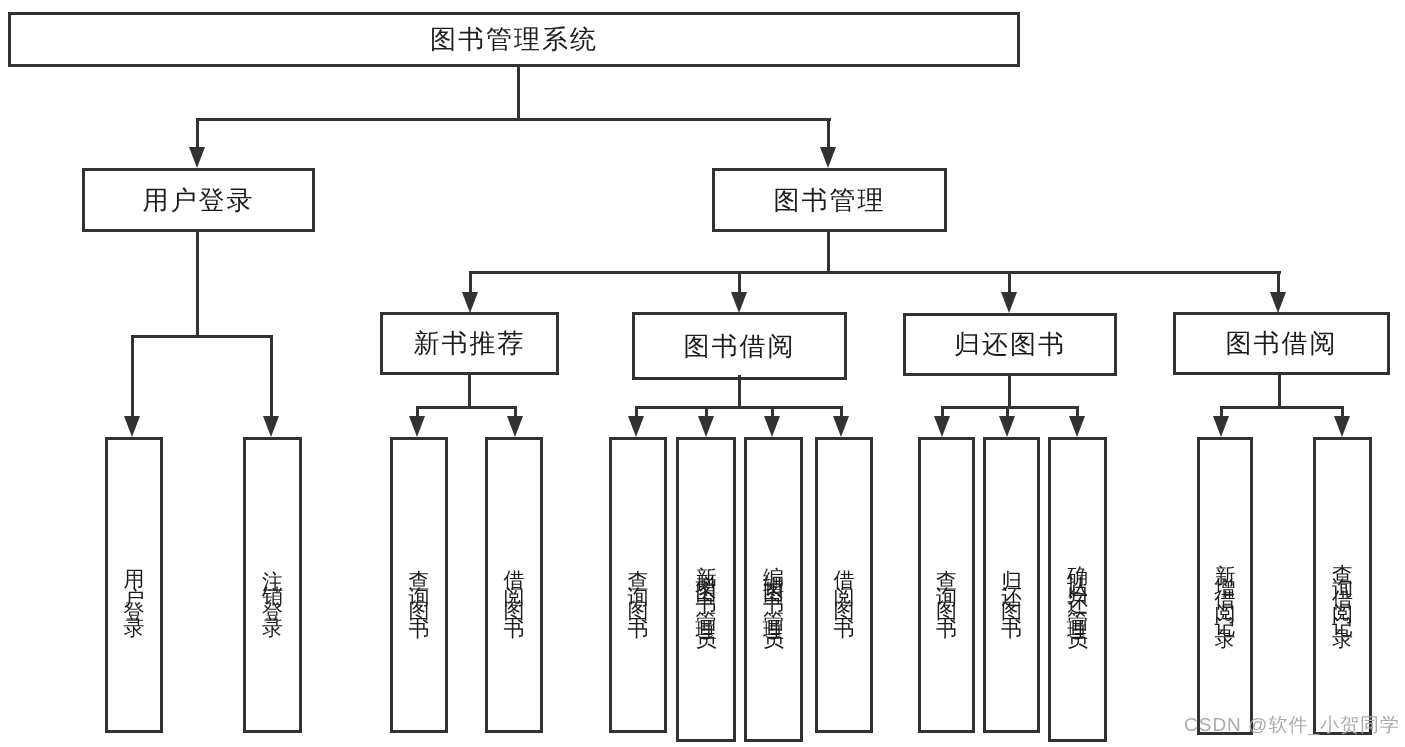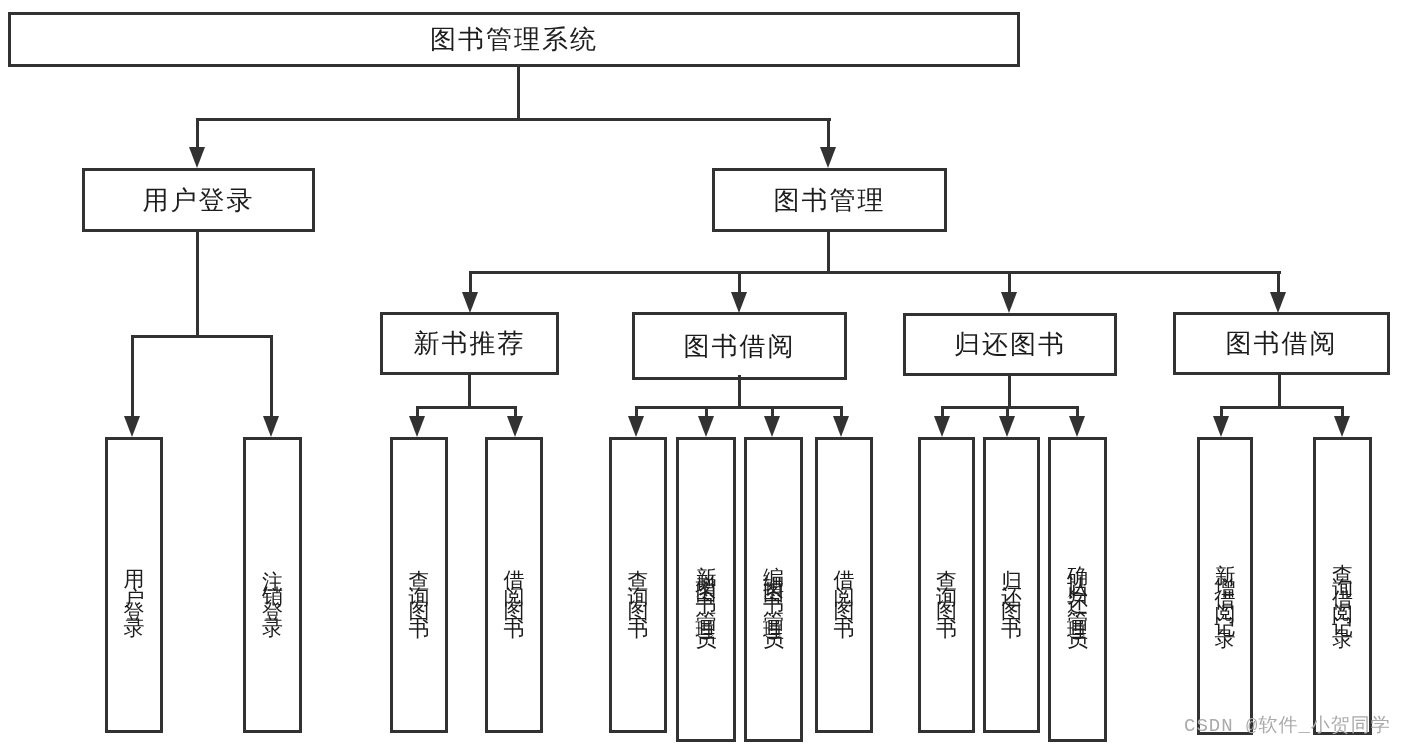--- a/index.html
+++ b/index.html
@@ -17,21 +17,21 @@
     white-space:normal;font-size:21px;
   }
   .vbox.vmed{letter-spacing:13px;}
   .vbox.vlong{letter-spacing:9px;}
   .ln{position:absolute;background:var(--line,#323232);}
   .ar{position:absolute;width:0;height:0;
       border-left:8px solid transparent;border-right:8px solid transparent;
       border-top:21px solid var(--line,#323232);}
   .watermark{
     position:absolute;left:1184px;top:712px;color:var(--wm,#ababab);
-    font-size:19px;letter-spacing:1px;z-index:5;font-family:Liberation Mono, monospace;
+    font-size:19px;letter-spacing:1px;z-index:5;
   }
   
   .p-root{left:8px;top:12px;width:1012px;height:55px;}
   .p-user-login{left:82px;top:168px;width:233px;height:64px;}
   .p-book-mgmt{left:712px;top:168px;width:235px;height:64px;}
   .p-new-rec{left:380px;top:312px;width:179px;height:63px;}
   .p-borrowing{left:632px;top:312px;width:215px;height:68px;}
   .p-current{left:903px;top:313px;width:214px;height:63px;}
   .p-records{left:1173px;top:312px;width:217px;height:63px;}
   .p-lf0{left:105px;top:437px;width:58px;height:296px;}

